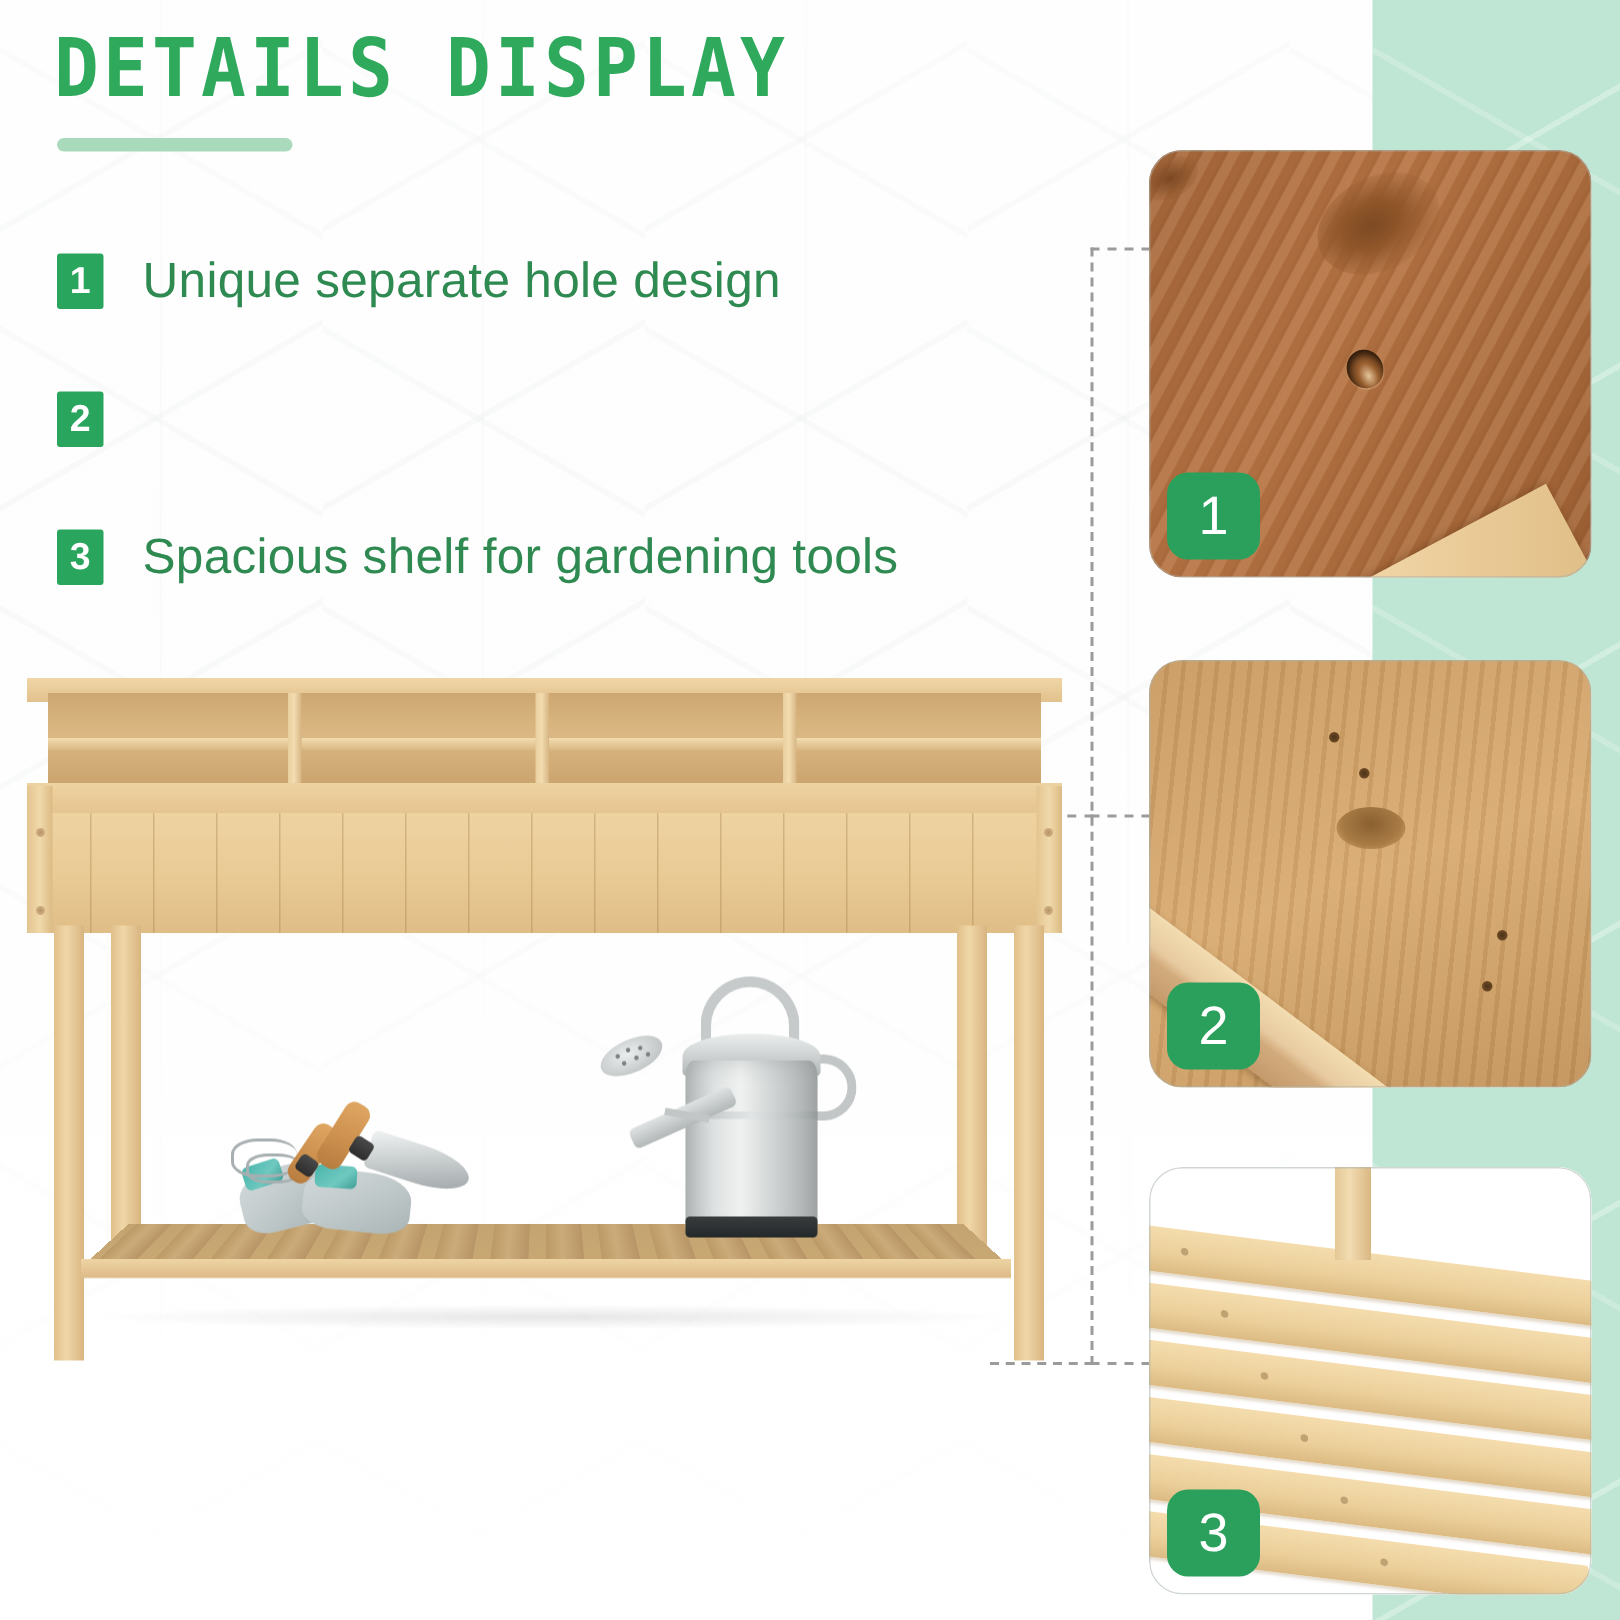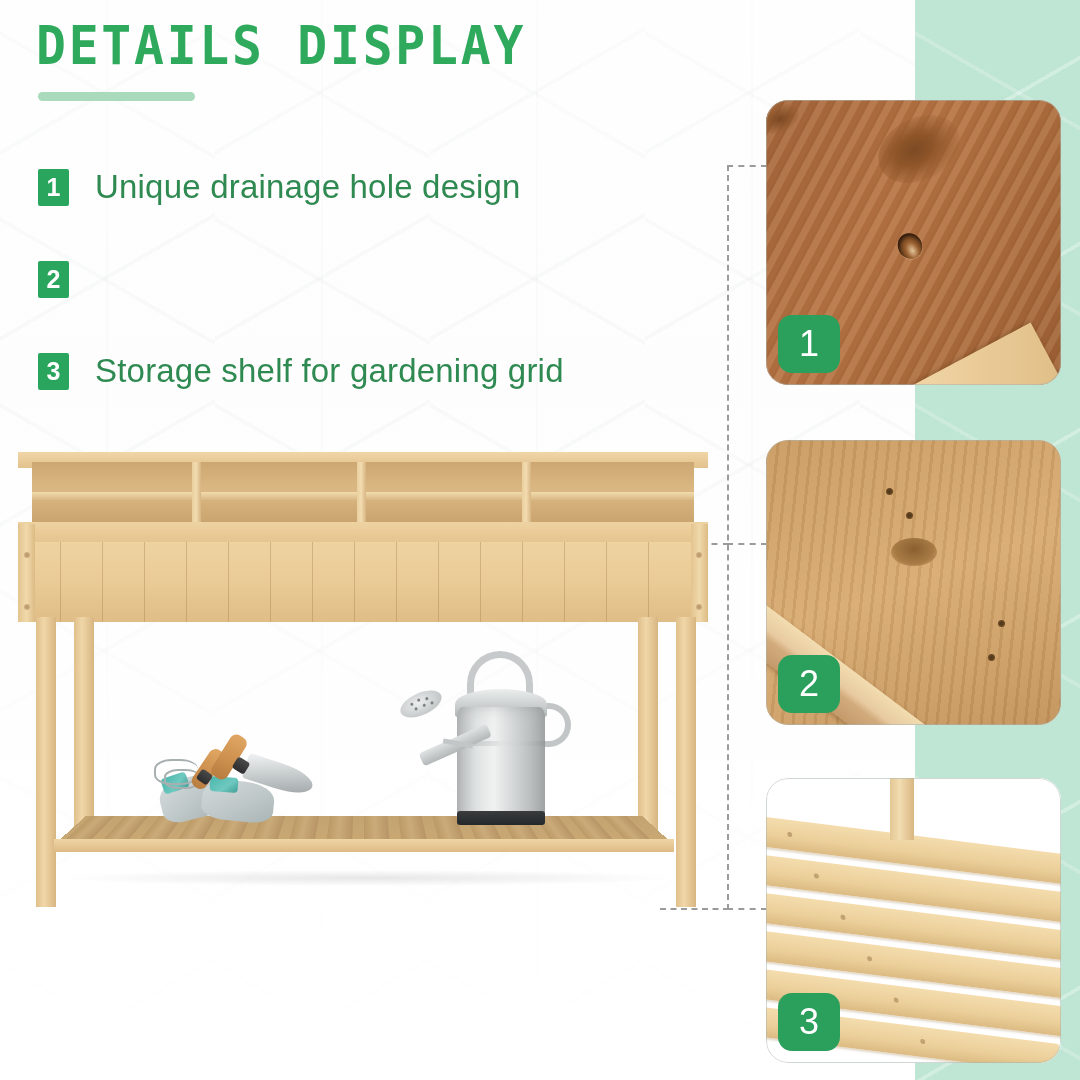--- a/index.html
+++ b/index.html
@@ -332,30 +332,30 @@
       <div class="mt"></div>
     </div>
 
   <div class="title">DETAILS DISPLAY</div>
   <div class="title-rule"></div>
 
   <div class="features">
 
     <div class="feature">
       <div class="badge">1</div>
-      <div class="feature-text">Unique drainage hole design</div>
+      <div class="feature-text">Unique separate hole design</div>
     </div>
 
     <div class="feature">
       <div class="badge">2</div>
     </div>
 
     <div class="feature">
       <div class="badge">3</div>
-      <div class="feature-text">Storage shelf for gardening grid</div>
+      <div class="feature-text">Spacious shelf for gardening tools</div>
     </div>
 
   </div>
 
   <div class="conn conn-v" style="left:727px; top:165px; height:745px;"></div>
   <div class="conn conn-h" style="left:727px; top:165px; width:40px;"></div>
   <div class="conn conn-h" style="left:700px; top:543px; width:29px;"></div>
   <div class="conn conn-h" style="left:727px; top:543px; width:40px;"></div>
   <div class="conn conn-h" style="left:660px; top:908px; width:69px;"></div>
   <div class="conn conn-h" style="left:727px; top:908px; width:40px;"></div>

